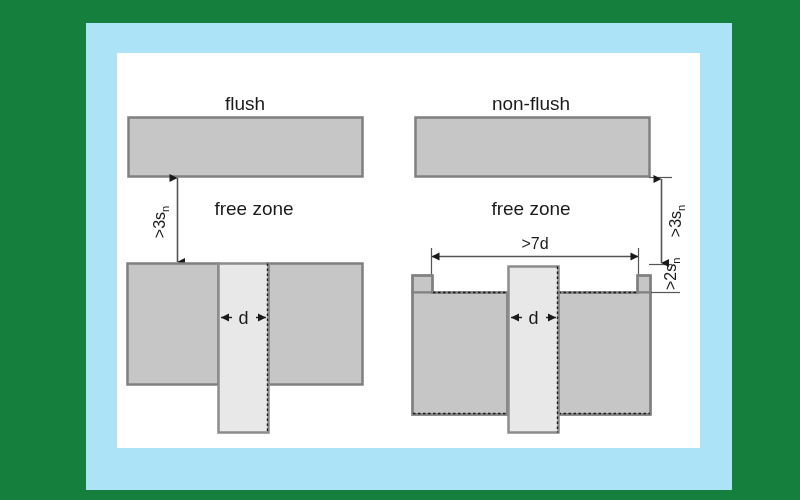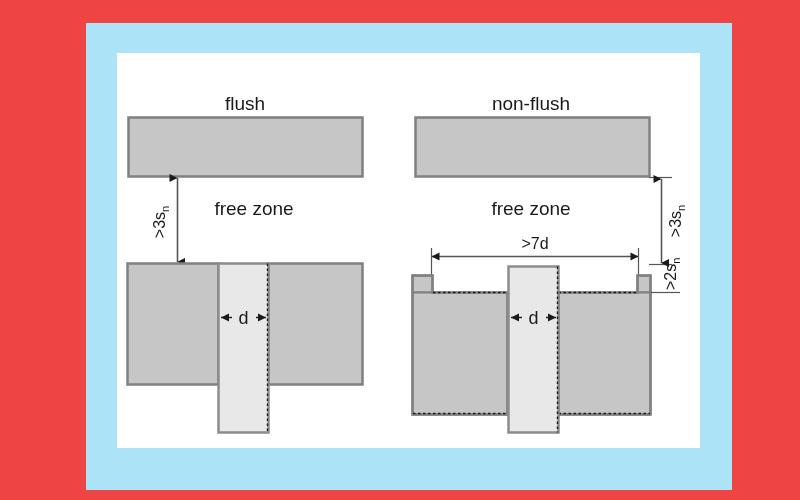--- a/index.html
+++ b/index.html
@@ -10,21 +10,21 @@
   body {
     width: 800px;
     height: 500px;
     font-family: "Liberation Sans", sans-serif;
     overflow: hidden;
   }
   #canvas {
     position: relative;
     width: 800px;
     height: 500px;
-    background: #ef4444;
+    background: #15803d;
   }
   .blue-frame {
     position: absolute;
     left: 86px;
     top: 23px;
     width: 646px;
     height: 467px;
     background: #ade3f7;
     box-sizing: border-box;
   }

